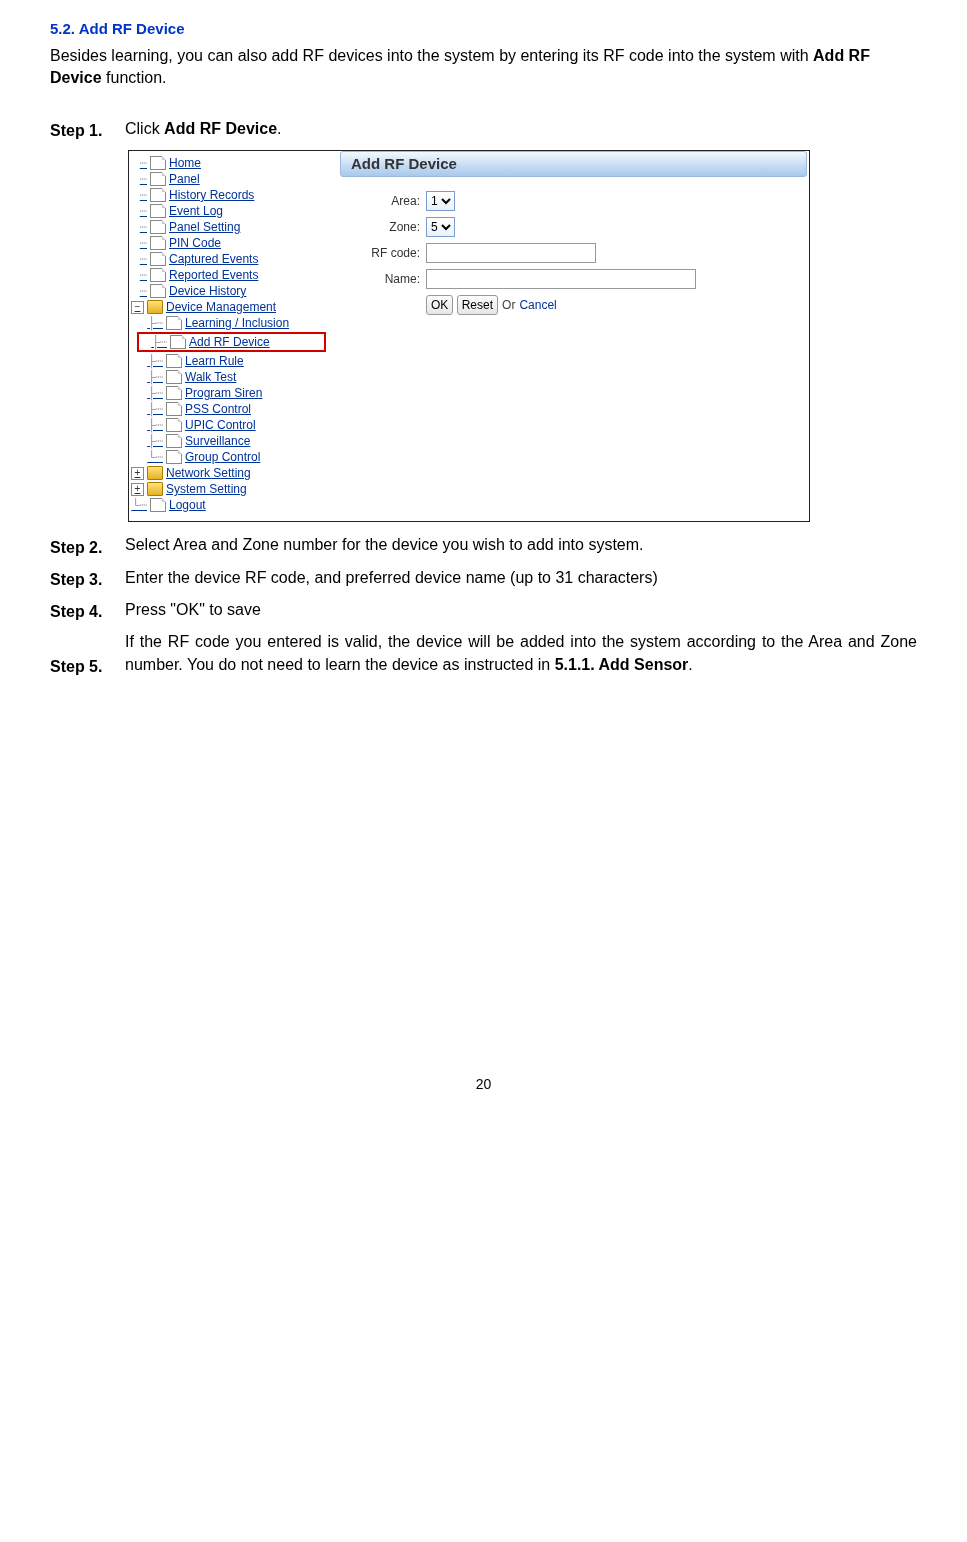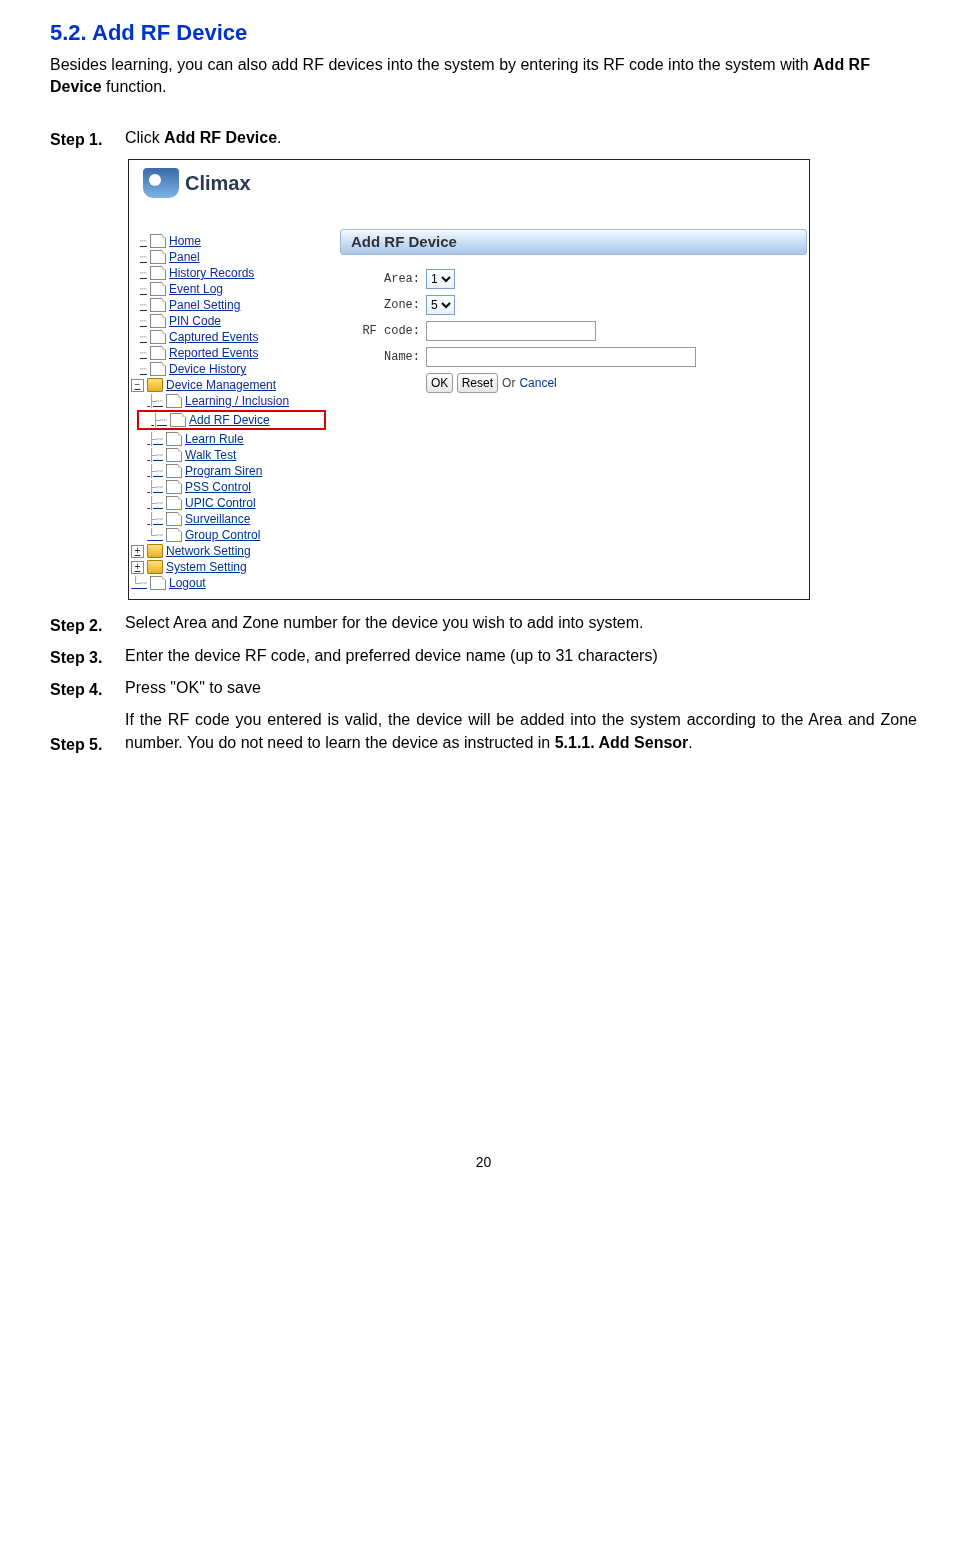--- a/index.html
+++ b/index.html
@@ -5,21 +5,21 @@
   body {
     margin: 0;
     padding: 20px 50px;
     font-family: Arial, Helvetica, sans-serif;
     font-size: 16px;
     color: #000;
     width: 867px;
   }
   h2.section-title {
     color: #0033cc;
-    font-size: 22px;
+    font-size: 15px;
     margin: 0 0 8px 0;
     font-weight: bold;
   }
   p { margin: 0 0 10px 0; line-height: 1.4; }
   .step-row {
     display: flex;
     margin-bottom: 10px;
     align-items: flex-end;
   }
   .step-label {
@@ -146,21 +146,20 @@
   .form-row {
     display: flex;
     align-items: center;
     margin-bottom: 6px;
   }
   .form-label {
     width: 80px;
     text-align: right;
     margin-right: 6px;
     color:#333;
-    font-family:Liberation Mono, monospace;
   }
   select.small {
     border:1px solid #7a9ccc;
     background: linear-gradient(#fff,#e8f1fb);
     font-size:12px;
     height:20px;
   }
   input.text {
     border:1px solid #999;
     height:18px;
@@ -197,26 +196,20 @@
 
 <div class="step-row">
   <div class="step-label">Step 1.</div>
   <div class="step-text">
     <span>Click </span><span class="bold">Add RF Device</span><span>.</span>
   </div>
 </div>
 
 
 <div class="screenshot">
-  <div class="ss-header">
-    <span class="logo">
-      <span class="logo-icon"></span>
-      <span>Climax</span>
-    </span>
-  </div>
   <div class="ss-body">
     <div class="tree">
       <div class="tree-item">
           <span class="dotline" style="width:16px">┈</span>
           <span class="file-icon"></span>
           <span>Home</span>
         </div>
       <div class="tree-item">
           <span class="dotline" style="width:16px">┈</span>
           <span class="file-icon"></span>

